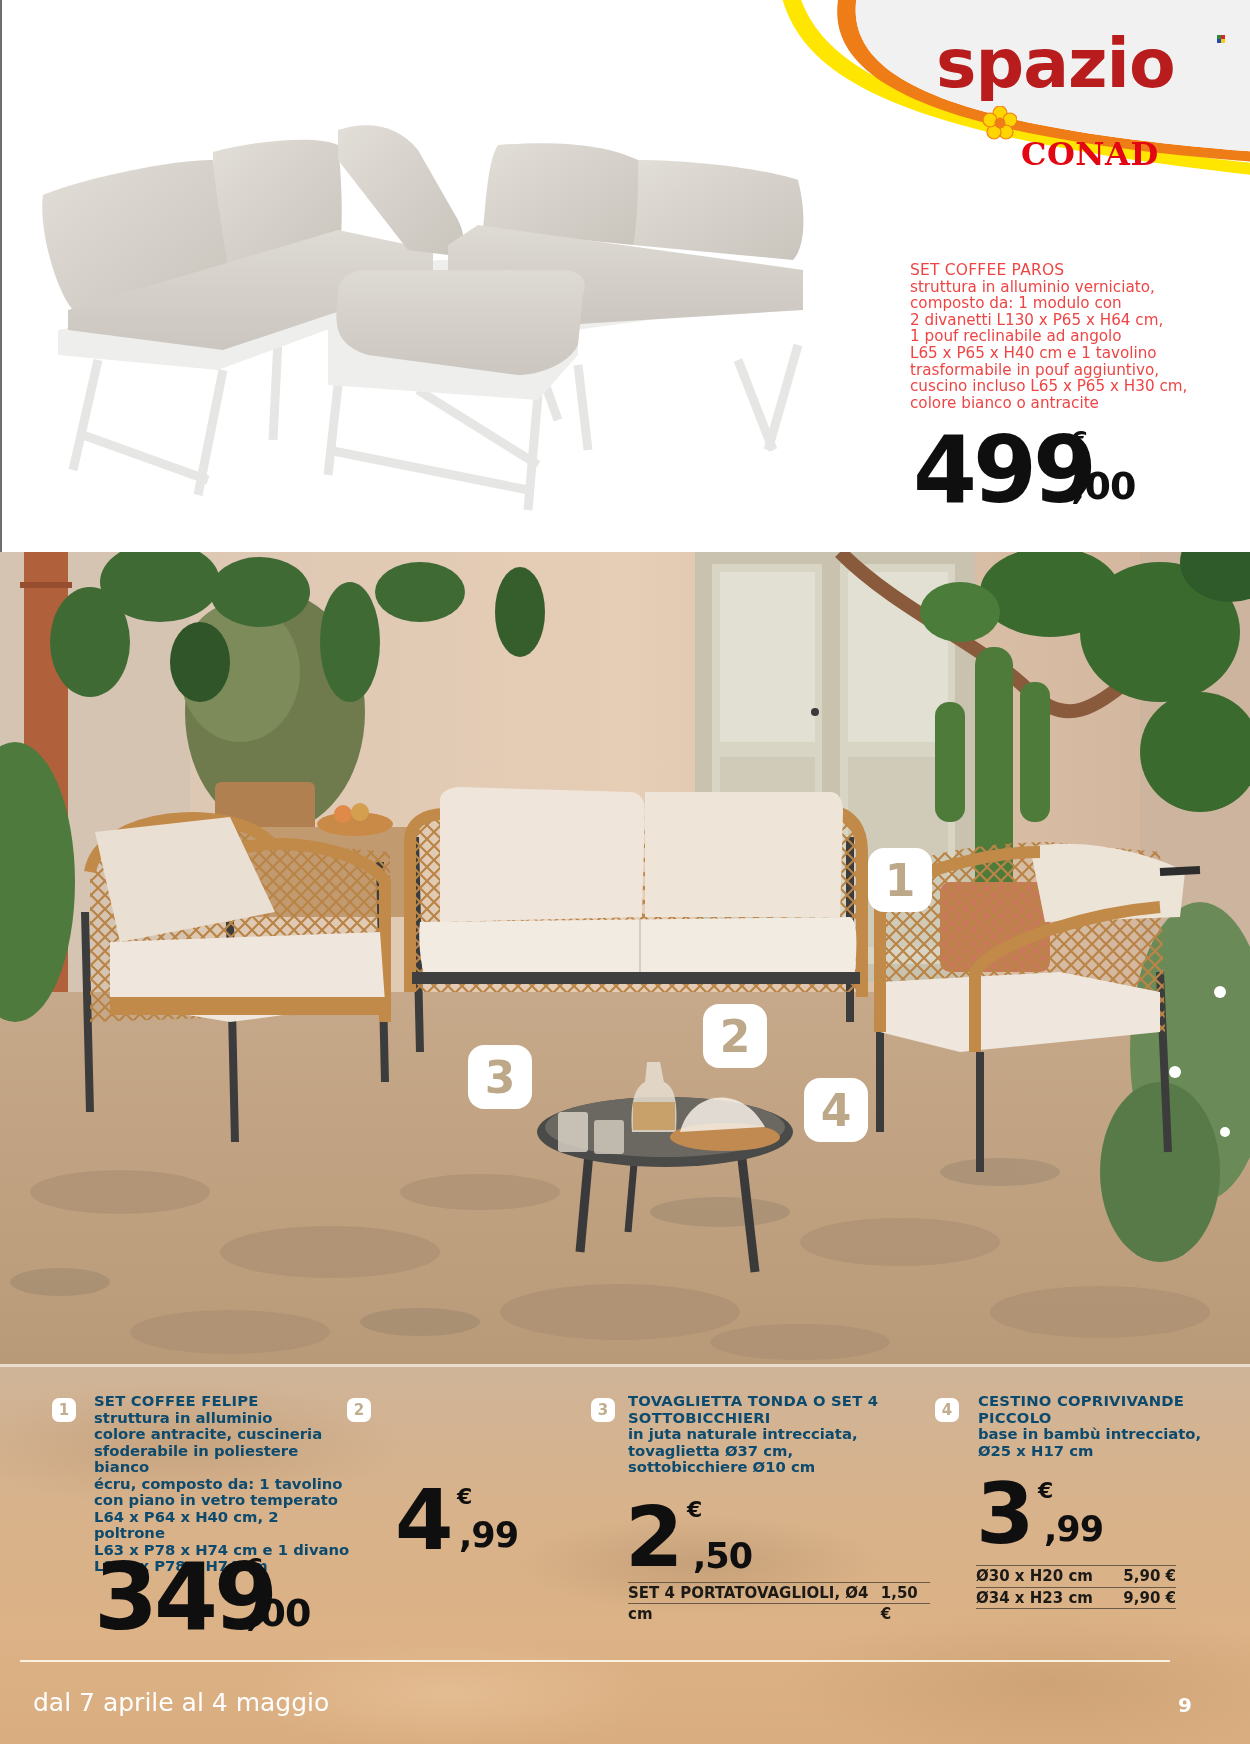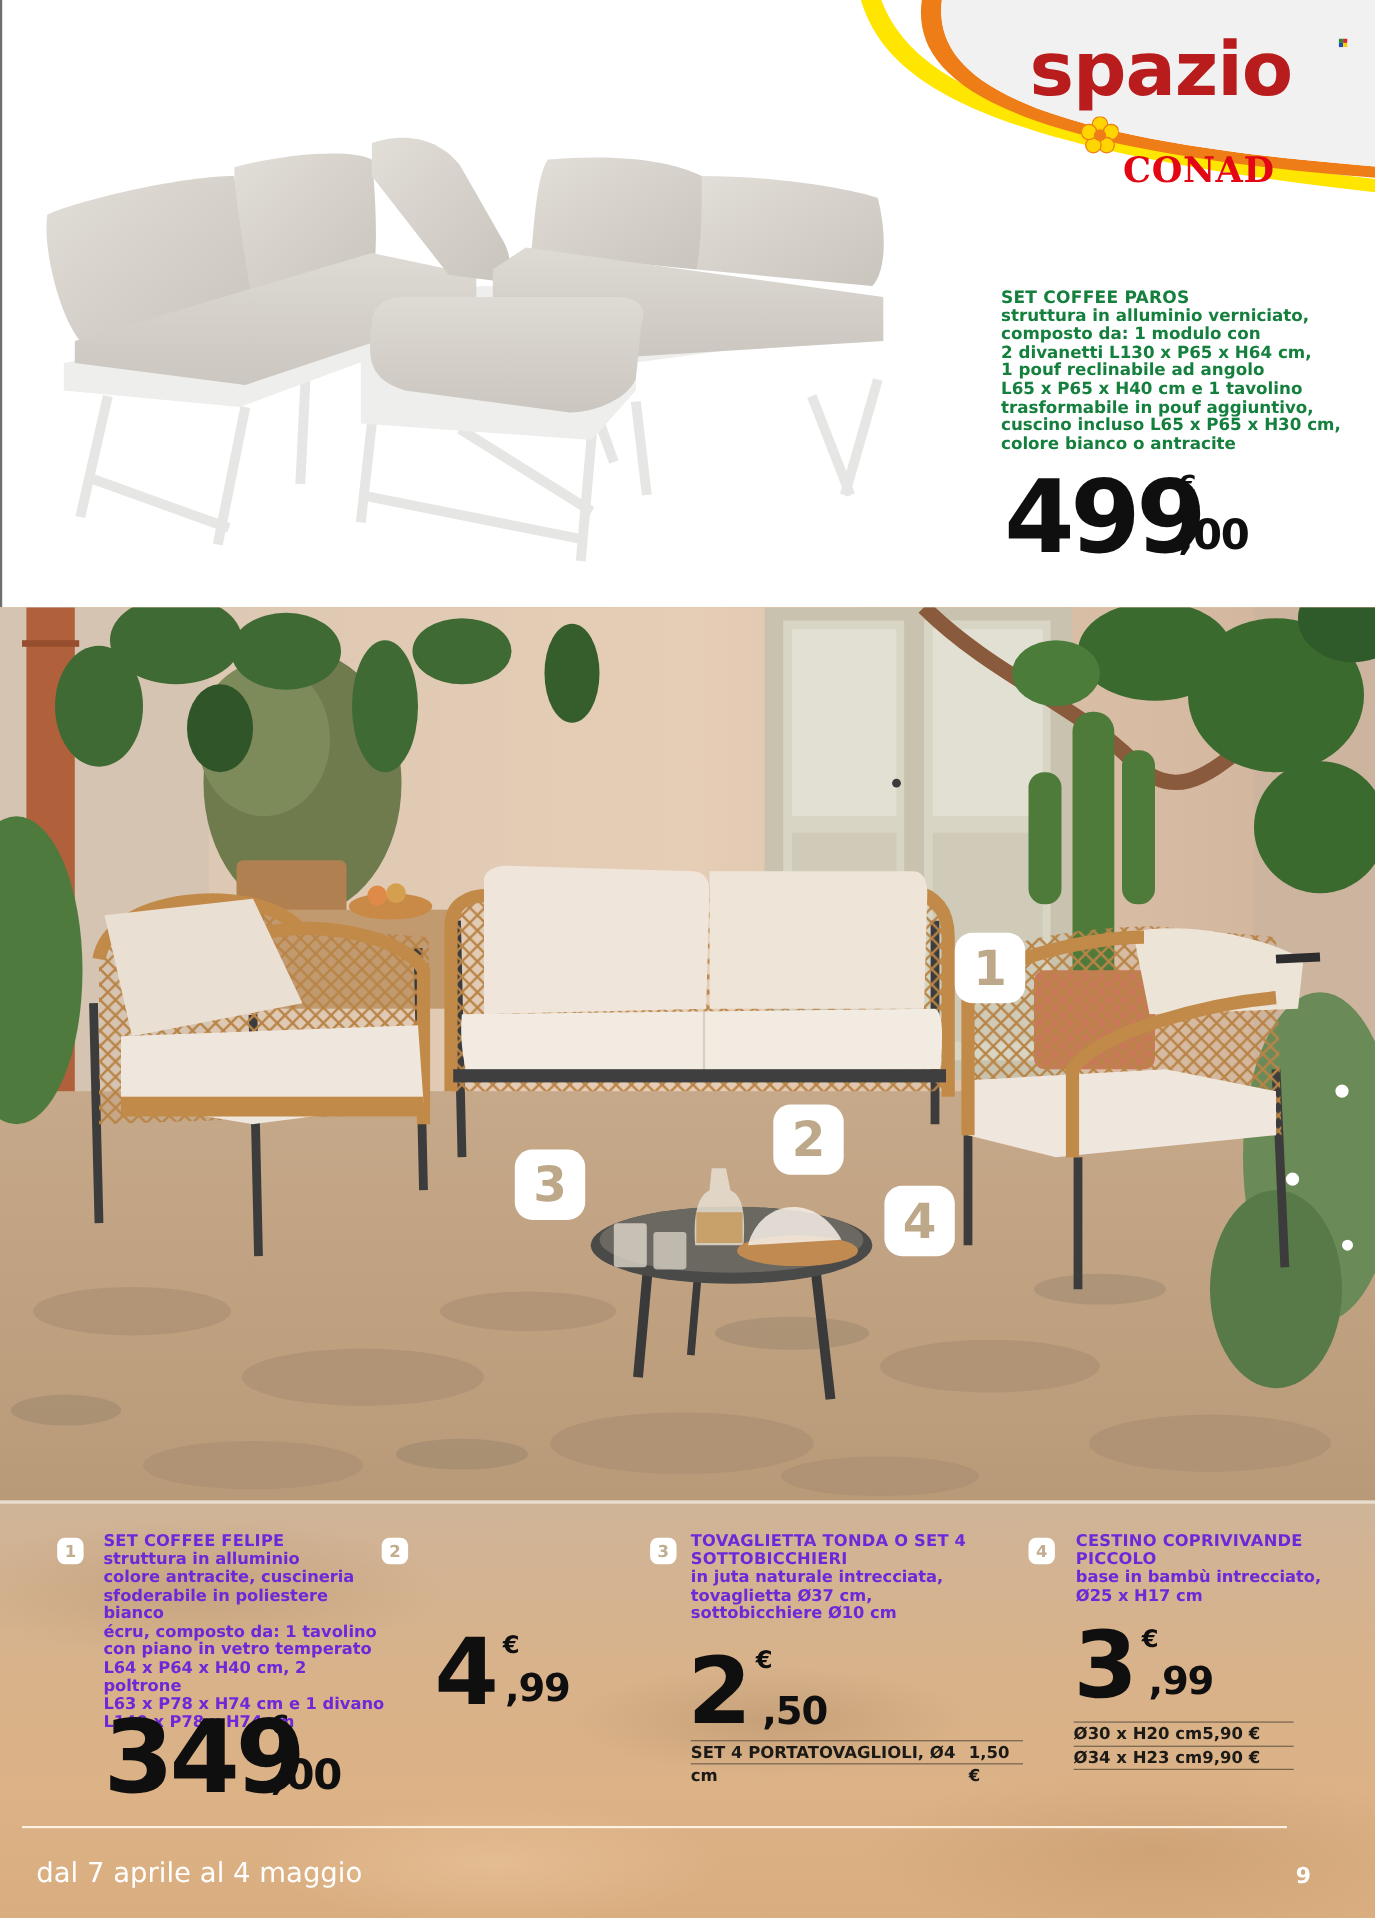--- a/index.html
+++ b/index.html
@@ -11,21 +11,21 @@
 
   
   .logo-swoosh { position: absolute; left: 780px; top: -10px; width: 520px; height: 190px; }
   .logo-spazio { position: absolute; left: 936px; top: 30px; font-family: "DejaVu Sans", sans-serif; font-weight: bold; font-size: 68px; letter-spacing: -1px; color: #b91c1c; line-height: 1; }
   .logo-conad { position: absolute; left: 985px; top: 105px; font-family: "DejaVu Serif", serif; font-weight: bold; font-size: 32px; color: #e30613; line-height: 1; letter-spacing: 0.5px; margin-top: 33px; }
   .logo-flower { position: absolute; left: 983px; top: 106px; width: 34px; height: 34px; }
   .corner-squares { position: absolute; left: 1217px; top: 35px; width: 8px; height: 8px; }
 
   
   .paros-img { position: absolute; left: 38px; top: 120px; width: 870px; height: 400px; }
-  .paros-text { position: absolute; left: 910px; top: 262px; width: 330px; font-size: 15.2px; line-height: 16.6px; font-weight: bold; color: #15803d; }
+  .paros-text { position: absolute; left: 910px; top: 262px; width: 330px; font-size: 15.2px; line-height: 16.6px; font-weight: normal; color: #ef4444; }
   .paros-text .title { font-size: 15.5px; letter-spacing: 0.2px; }
   .price-big { position: absolute; font-weight: bold; color: #0f0f0f; line-height: 1; }
   .price-big .int { font-size: 92px; letter-spacing: -4px; font-family: "DejaVu Sans", sans-serif; }
   .price-big .cur { position: absolute; font-size: 24px; }
   .price-big .dec { position: absolute; font-size: 38px; letter-spacing: -1px; }
 
   
   .photo { position: absolute; left: 0; top: 552px; width: 1250px; height: 813px; overflow: hidden; background: #d8b99a; }
   .photo svg { position: absolute; left: 0; top: 0; }
   .num-badge { position: absolute; width: 64px; height: 64px; background: #ffffff; border-radius: 16px; display: flex; align-items: center; justify-content: center; font-weight: bold; font-size: 44px; color: #bda889; }
@@ -34,30 +34,30 @@
   .band { position: absolute; left: 0; top: 1364px; width: 1250px; height: 380px;
     background:
       radial-gradient(ellipse 320px 90px at 180px 80px, rgba(160,120,80,0.25), transparent 70%),
       radial-gradient(ellipse 260px 70px at 700px 200px, rgba(120,90,60,0.2), transparent 70%),
       radial-gradient(ellipse 380px 110px at 1050px 320px, rgba(170,125,80,0.25), transparent 70%),
       radial-gradient(ellipse 300px 80px at 450px 330px, rgba(240,205,165,0.45), transparent 70%),
       linear-gradient(180deg, #cfb498 0%, #d8b28a 40%, #dcb286 70%, #d9ad7f 100%); }
   .band-top-line { position: absolute; left: 0; top: 1364px; width: 1250px; height: 3px; background: rgba(255,255,255,0.55); }
 
   .item-badge { position: absolute; width: 24px; height: 24px; background: #ffffff; border-radius: 7px; display: flex; align-items: center; justify-content: center; font-weight: bold; font-size: 15px; color: #c2ad8f; }
-  .item-block { position: absolute; font-size: 14.8px; line-height: 16.5px; font-weight: bold; color: #6d28d9; }
+  .item-block { position: absolute; font-size: 14.8px; line-height: 16.5px; font-weight: bold; color: #0c4a6e; }
   .item-block .title { letter-spacing: 0.2px; }
 
   .price-mid { position: absolute; font-weight: bold; color: #0f0f0f; line-height: 1; }
   .price-mid .int { font-size: 84px; letter-spacing: -3px; }
   .price-mid .cur { position: absolute; font-size: 22px; }
   .price-mid .dec { position: absolute; font-size: 35px; letter-spacing: -1px; margin-left: 12px; }
 
   .price-table { position: absolute; font-size: 15px; font-weight: bold; color: #1c1a17; }
-  .price-table .row { display: flex; justify-content: flex-start; height: 22px; line-height: 21px; border-top: 1.5px solid #6b5a46; }
+  .price-table .row { display: flex; justify-content: space-between; height: 22px; line-height: 21px; border-top: 1.5px solid #6b5a46; }
   .price-table .row:last-child { border-bottom: 1.5px solid #6b5a46; }
 
   .footer-line { position: absolute; left: 20px; top: 1660px; width: 1150px; height: 2px; background: rgba(255,248,235,0.9); }
   .footer-date { position: absolute; left: 33px; top: 1688px; font-size: 25px; color: #ffffff; font-weight: normal; letter-spacing: 0px; }
   .page-num { position: absolute; left: 1178px; top: 1693px; font-size: 20px; color: #ffffff; font-weight: bold; }
 </style>
 </head>
 <body>
 
 <div class="page">

